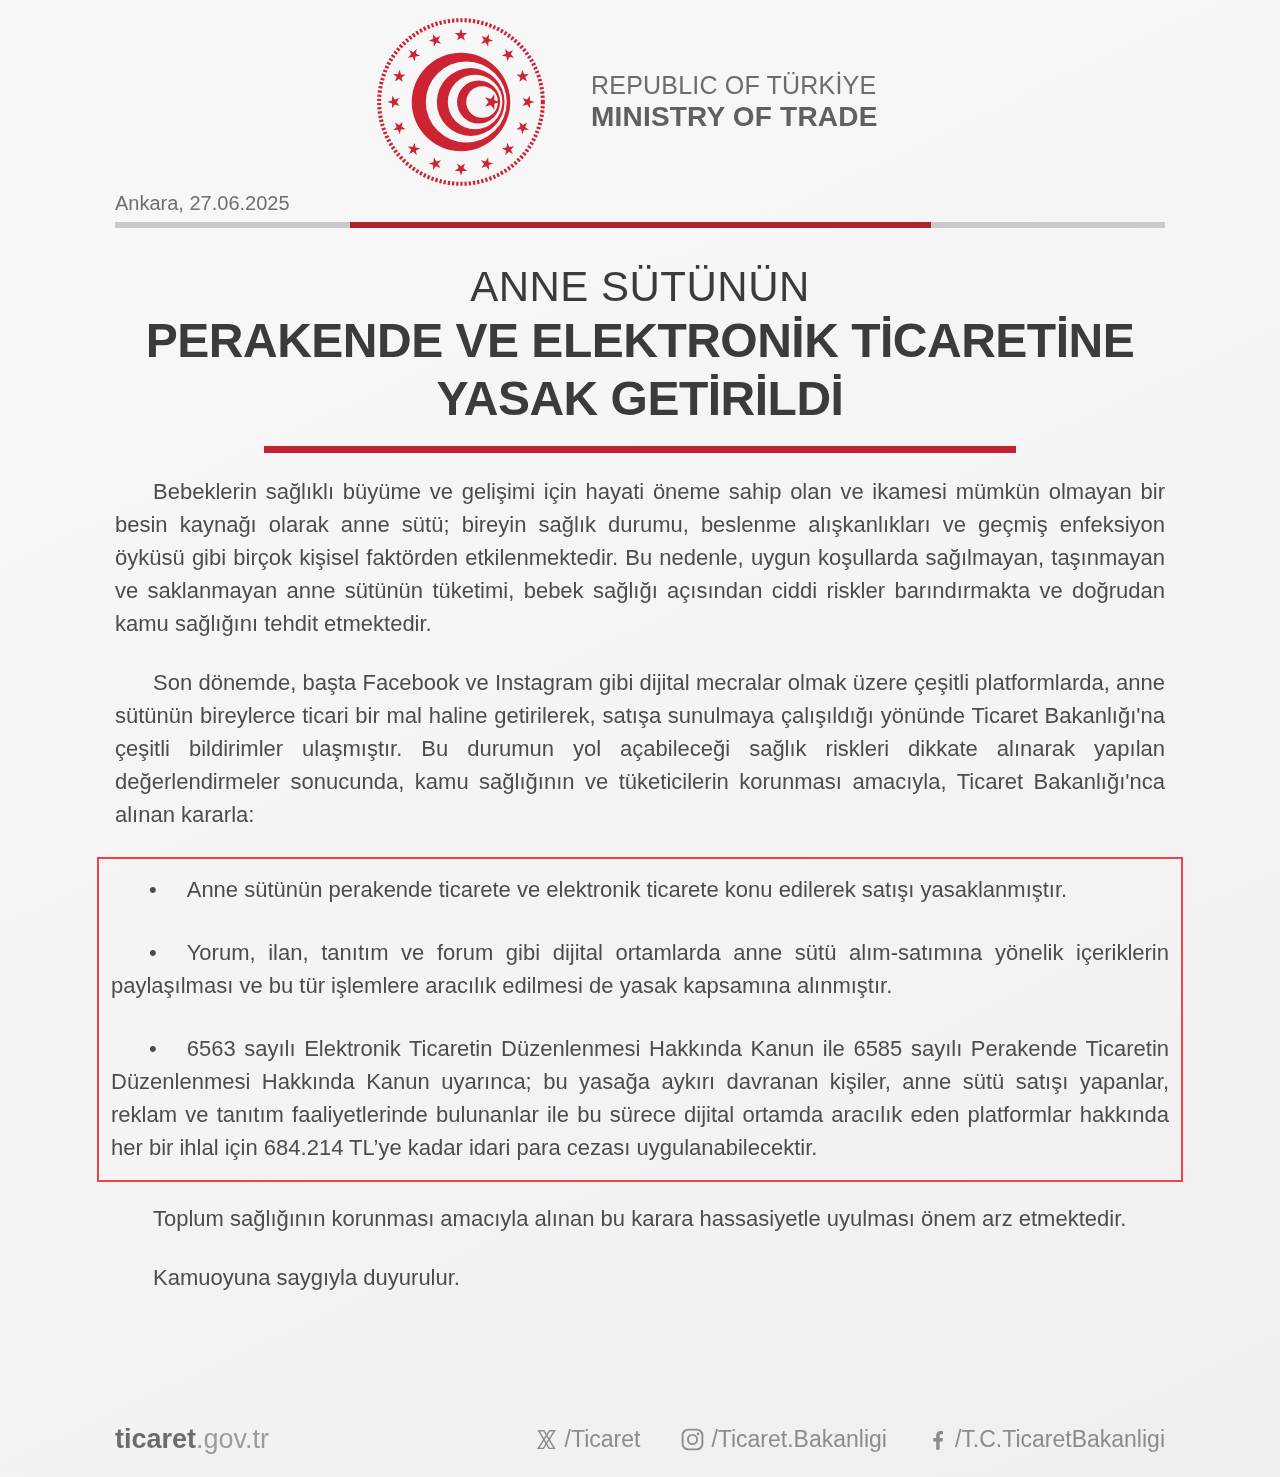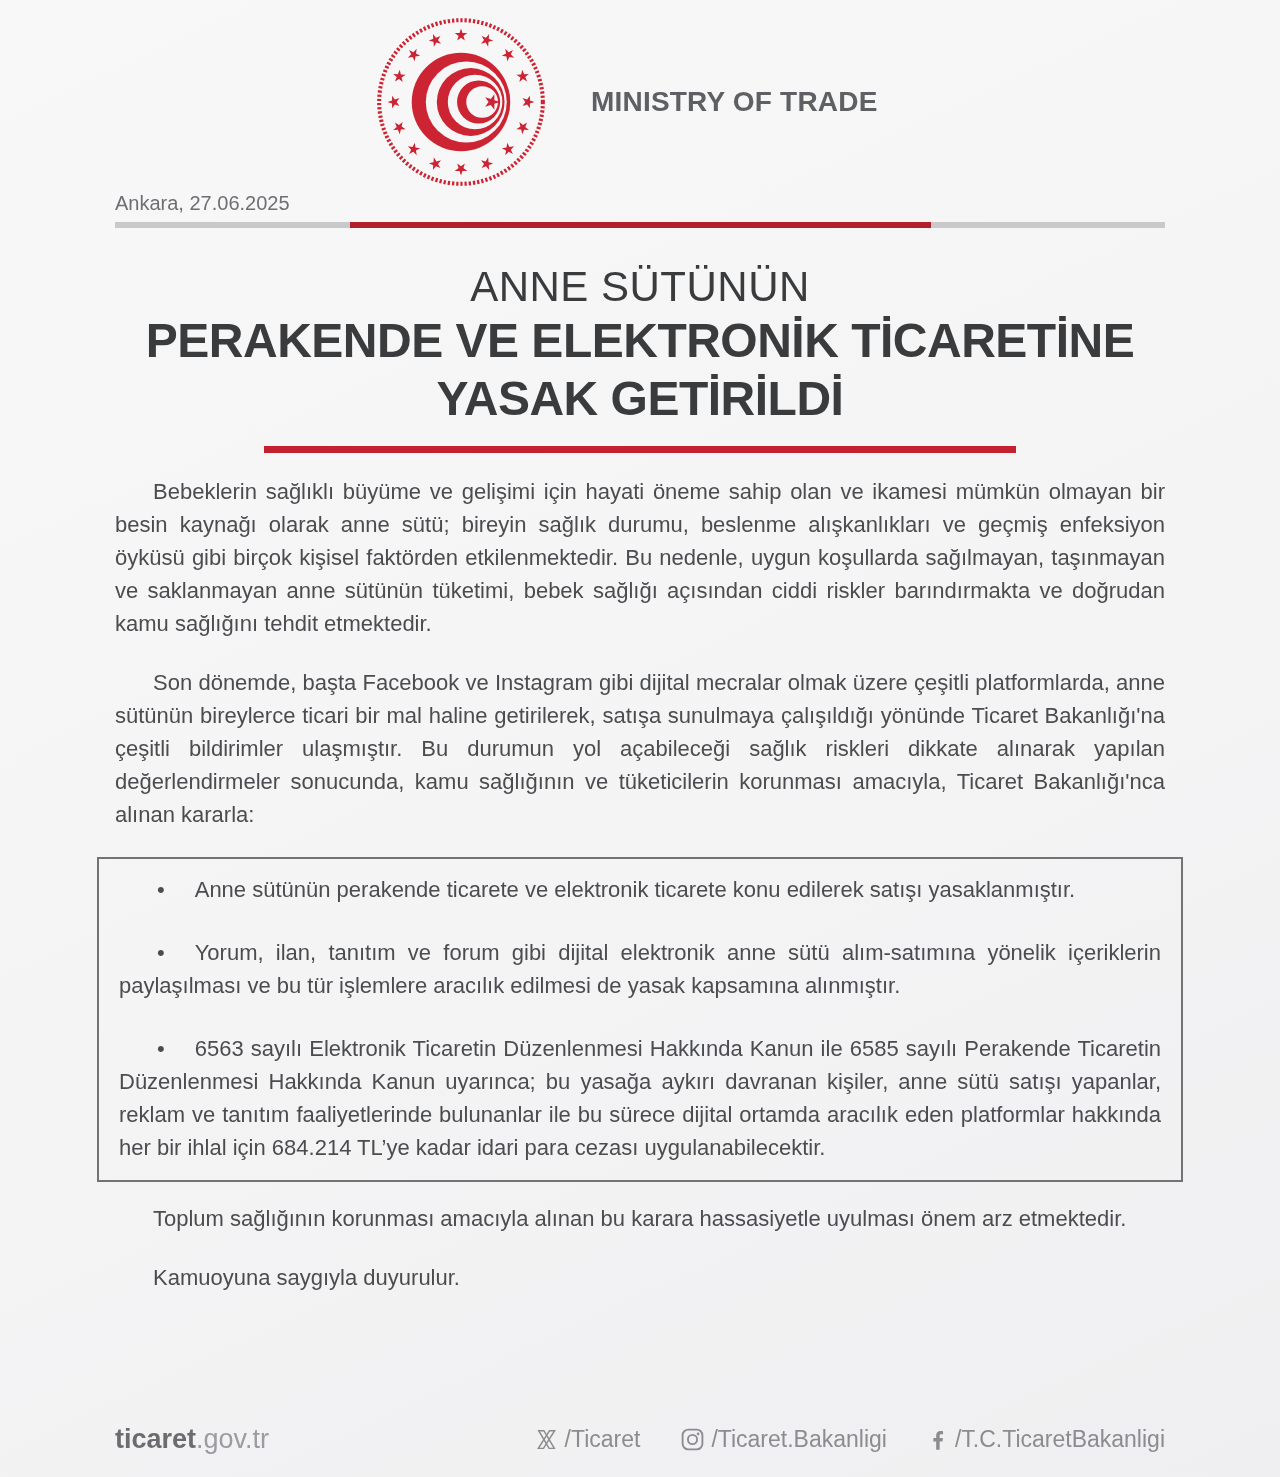--- a/index.html
+++ b/index.html
@@ -39,23 +39,23 @@
   .title .t2, .title .t3 { font-size:48px; font-weight:800; letter-spacing:-0.5px; line-height:58px; }
   .title-underline { width:752px; height:7px; margin:18px auto 0; background:#c32031; }
 
   
   .bodytxt { margin-top:22px; }
   .bodytxt p {
     font-size:22px; line-height:33px; text-align:justify;
     text-indent:38px; color:#4b4c4f; margin-bottom:26px;
   }
   .decision-box {
-    border:2px solid #737373;
+    border:2px solid #ef4444;
     margin:6px -18px 0;
-    padding:14px 20px 16px;
+    padding:14px 12px 16px;
     background:transparent;
   }
   .decision-box p { margin-bottom:30px; }
   .decision-box p:last-child { margin-bottom:0; }
   .dot { margin-right:30px; }
   .closing1 { margin-top:20px !important; margin-bottom:0 !important; }
   .closing2 { margin-top:26px !important; margin-bottom:0 !important; }
 
   
   .ftr {
@@ -102,20 +102,21 @@
       <circle cx="100" cy="100" r="56" fill="#cd2433"></circle>
       <circle cx="106" cy="100" r="46" fill="#f6f6f7"></circle>
       <circle cx="111" cy="100" r="38.5" fill="#cd2433"></circle>
       <circle cx="116" cy="100" r="31" fill="#f6f6f7"></circle>
       <circle cx="120" cy="100" r="24.5" fill="#cd2433"></circle>
       <circle cx="124" cy="100" r="18" fill="#f6f6f7"></circle>
       <use href="#st" fill="#cd2433" transform="translate(135,100) rotate(90) scale(1.25)"></use>
     </svg>
 
     <div class="org en">
+      <div class="l1">REPUBLIC OF TÜRKİYE</div>
       <div class="l2">MINISTRY OF TRADE</div>
     </div>
   </div>
 
   <div class="dateline">Ankara, 27.06.2025</div>
 
   <div class="divider">
     <span class="seg-gray"></span>
     <span class="seg-red"></span>
     <span class="seg-gray2"></span>
@@ -127,21 +128,21 @@
     <div class="t3">YASAK GETİRİLDİ</div>
   </div>
   <div class="title-underline"></div>
 
   <div class="bodytxt">
     <p>Bebeklerin sağlıklı büyüme ve gelişimi için hayati öneme sahip olan ve ikamesi mümkün olmayan bir besin kaynağı olarak anne sütü; bireyin sağlık durumu, beslenme alışkanlıkları ve geçmiş enfeksiyon öyküsü gibi birçok kişisel faktörden etkilenmektedir. Bu nedenle, uygun koşullarda sağılmayan, taşınmayan ve saklanmayan anne sütünün tüketimi, bebek sağlığı açısından ciddi riskler barındırmakta ve doğrudan kamu sağlığını tehdit etmektedir.</p>
     <p>Son dönemde, başta Facebook ve Instagram gibi dijital mecralar olmak üzere çeşitli platformlarda, anne sütünün bireylerce ticari bir mal haline getirilerek, satışa sunulmaya çalışıldığı yönünde Ticaret Bakanlığı'na çeşitli bildirimler ulaşmıştır. Bu durumun yol açabileceği sağlık riskleri dikkate alınarak yapılan değerlendirmeler sonucunda, kamu sağlığının ve tüketicilerin korunması amacıyla, Ticaret Bakanlığı'nca alınan kararla:</p>
 
     <div class="decision-box">
       <p><span class="dot">•</span><span>Anne sütünün perakende ticarete ve elektronik ticarete konu edilerek satışı yasaklanmıştır.</span></p>
-      <p><span class="dot">•</span><span>Yorum, ilan, tanıtım ve forum gibi dijital elektronik anne sütü alım-satımına yönelik içeriklerin paylaşılması ve bu tür işlemlere aracılık edilmesi de yasak kapsamına alınmıştır.</span></p>
+      <p><span class="dot">•</span><span>Yorum, ilan, tanıtım ve forum gibi dijital ortamlarda anne sütü alım-satımına yönelik içeriklerin paylaşılması ve bu tür işlemlere aracılık edilmesi de yasak kapsamına alınmıştır.</span></p>
       <p><span class="dot">•</span><span>6563 sayılı Elektronik Ticaretin Düzenlenmesi Hakkında Kanun ile 6585 sayılı Perakende Ticaretin Düzenlenmesi Hakkında Kanun uyarınca; bu yasağa aykırı davranan kişiler, anne sütü satışı yapanlar, reklam ve tanıtım faaliyetlerinde bulunanlar ile bu sürece dijital ortamda aracılık eden platformlar hakkında her bir ihlal için 684.214 TL’ye kadar idari para cezası uygulanabilecektir.</span></p>
     </div>
 
     <p class="closing1">Toplum sağlığının korunması amacıyla alınan bu karara hassasiyetle uyulması önem arz etmektedir.</p>
     <p class="closing2">Kamuoyuna saygıyla duyurulur.</p>
   </div>
 </div>
 
 <div class="ftr">
   <div class="site"><span class="b">ticaret</span><span class="r">.gov.tr</span></div>

